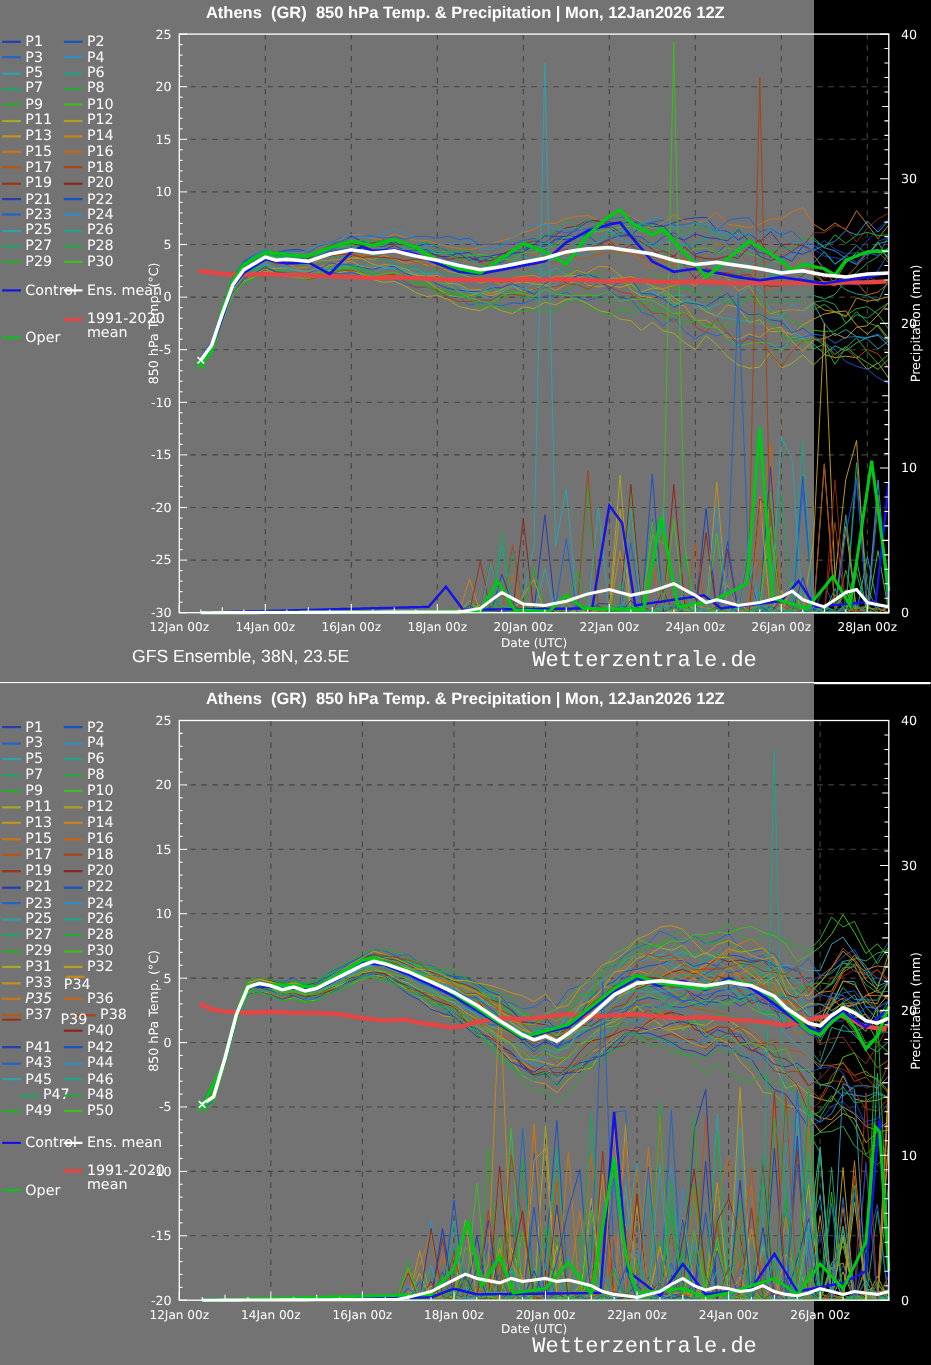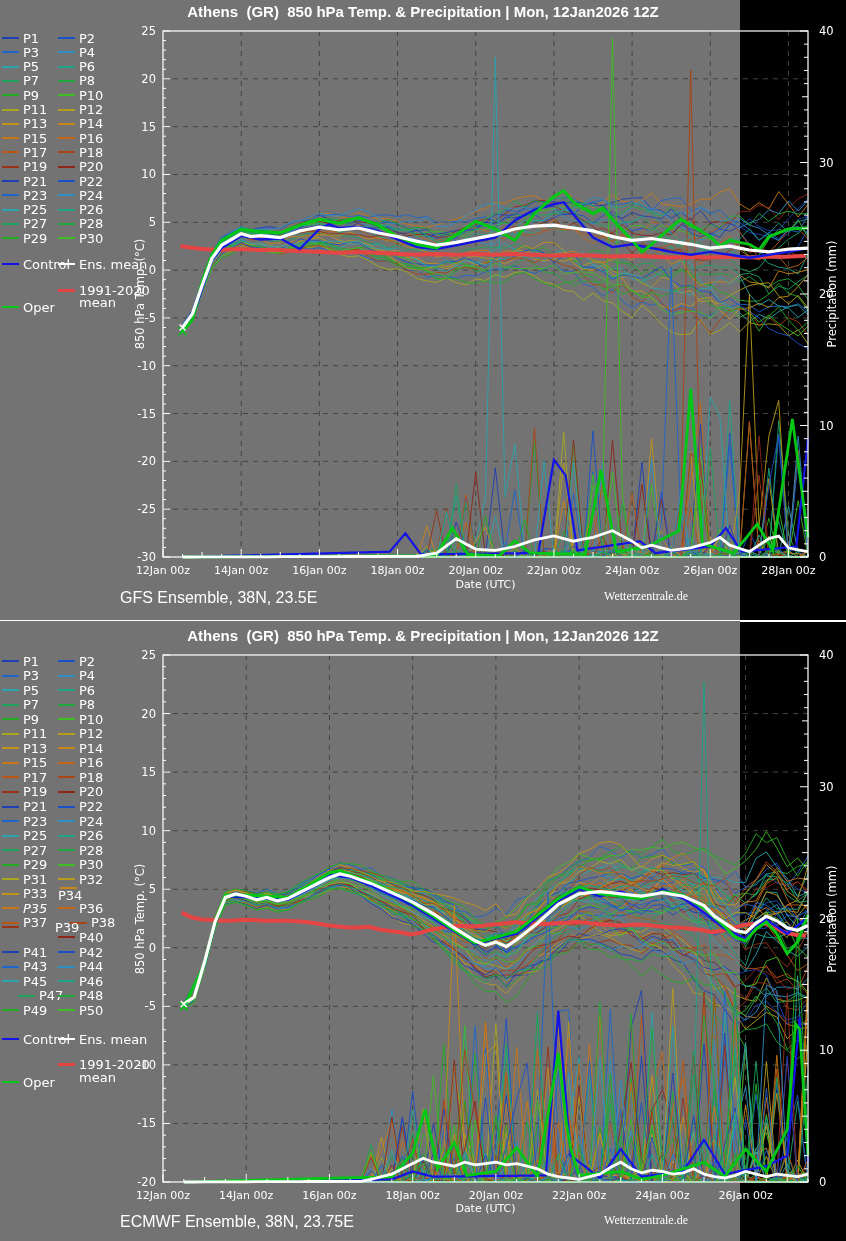--- a/index.html
+++ b/index.html
@@ -5,22 +5,22 @@
   html,body{margin:0;padding:0;background:#000;}
   body{width:846px;height:1241px;overflow:hidden;position:relative;
        font-family:"DejaVu Sans",sans-serif;color:#fff;}
   .panel{position:absolute;left:0;width:740px;height:620px;background:#737373;}
   .title{position:absolute;left:0;width:846px;text-align:center;margin:0;
          font-family:"Liberation Sans",sans-serif;font-weight:bold;font-size:15px;
          white-space:pre;color:#fff;}
   .plot-svg{position:absolute;left:0;top:0;}
   .footer-left{position:absolute;left:120px;font-family:"Liberation Sans",sans-serif;
                font-size:16px;color:#fff;white-space:nowrap;}
-  .footer-right{position:absolute;right:52px;font-family:Liberation Serif, serif;
-                font-size:12px;color:#fff;white-space:nowrap;}
+  .footer-right{position:absolute;right:52px;font-family:Liberation Mono, monospace;
+                font-size:20px;color:#fff;white-space:nowrap;}
   .xlabel{position:absolute;left:163px;width:645px;text-align:center;font-size:11px;color:#fff;}
   .ylab{position:absolute;transform:translate(-50%,-50%) rotate(-90deg);
         font-size:11.5px;white-space:nowrap;color:#fff;}
   .legend{position:absolute;inset:0;pointer-events:none;}
   .leg-item{position:absolute;display:flex;align-items:center;height:14px;}
   .leg-swatch{display:inline-block;width:17px;height:2px;margin-right:4px;flex:none;}
   .leg-label{font-size:13px;line-height:13px;white-space:nowrap;color:#fff;}
   .divider{position:absolute;left:0;top:620px;width:846px;height:2px;background:#fff;}
 </style>
 </head>
@@ -931,17 +931,16 @@
           <span class="leg-label">mean</span>
         </div>
         <div class="leg-item" style="left: 2px; top: 454px;">
           <span class="leg-swatch" style="background: rgb(0, 200, 20);"></span>
           <span class="leg-label">Oper</span>
         </div>
       </div>
     <div class="ylab" id="ylab-l-1" style="left: 140px; top: 297.5px;">850 hPa Temp. (°C)</div>
     <div class="ylab" id="ylab-r-1" style="left: 832px; top: 297.5px;">Precipitation (mm)</div>
     <div class="xlabel" style="top:581px">Date (UTC)</div>
-    <div class="footer-left" style="top:592px">ECMWF Ensemble, 38N, 23.75E</div>
     <div class="footer-right" style="top:592px">Wetterzentrale.de</div>
   </section>
 
 </div>
 
 </body></html>

